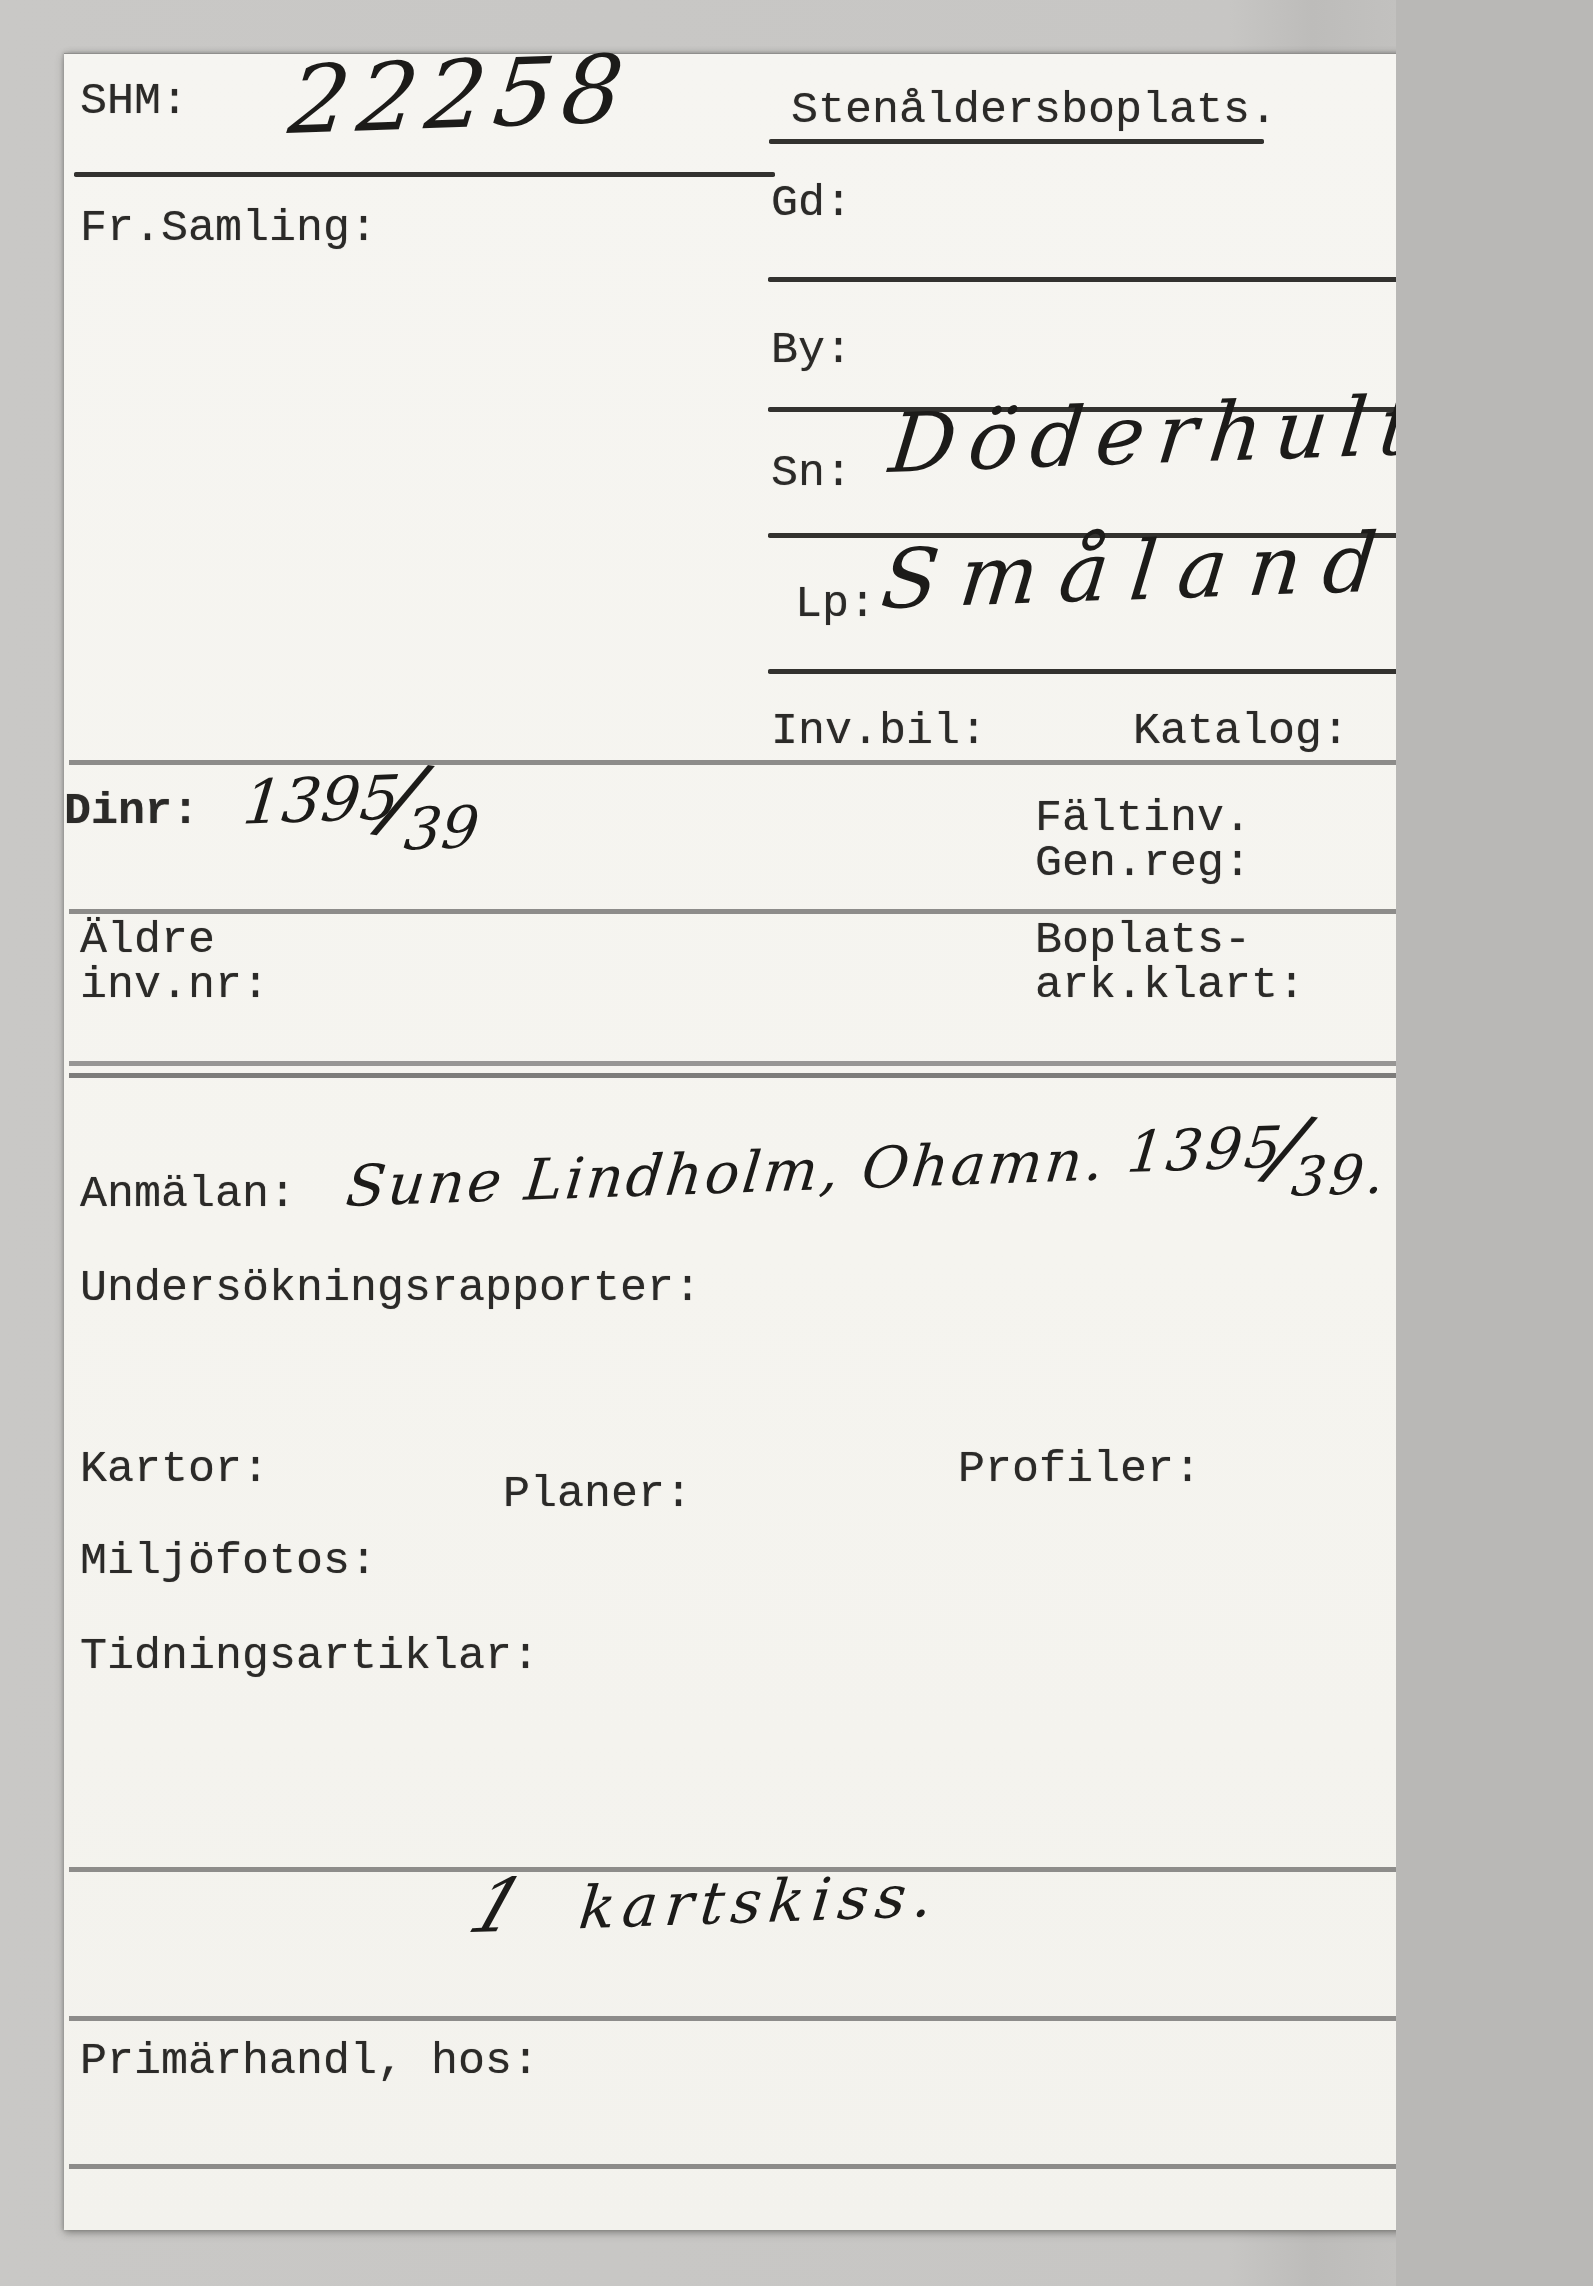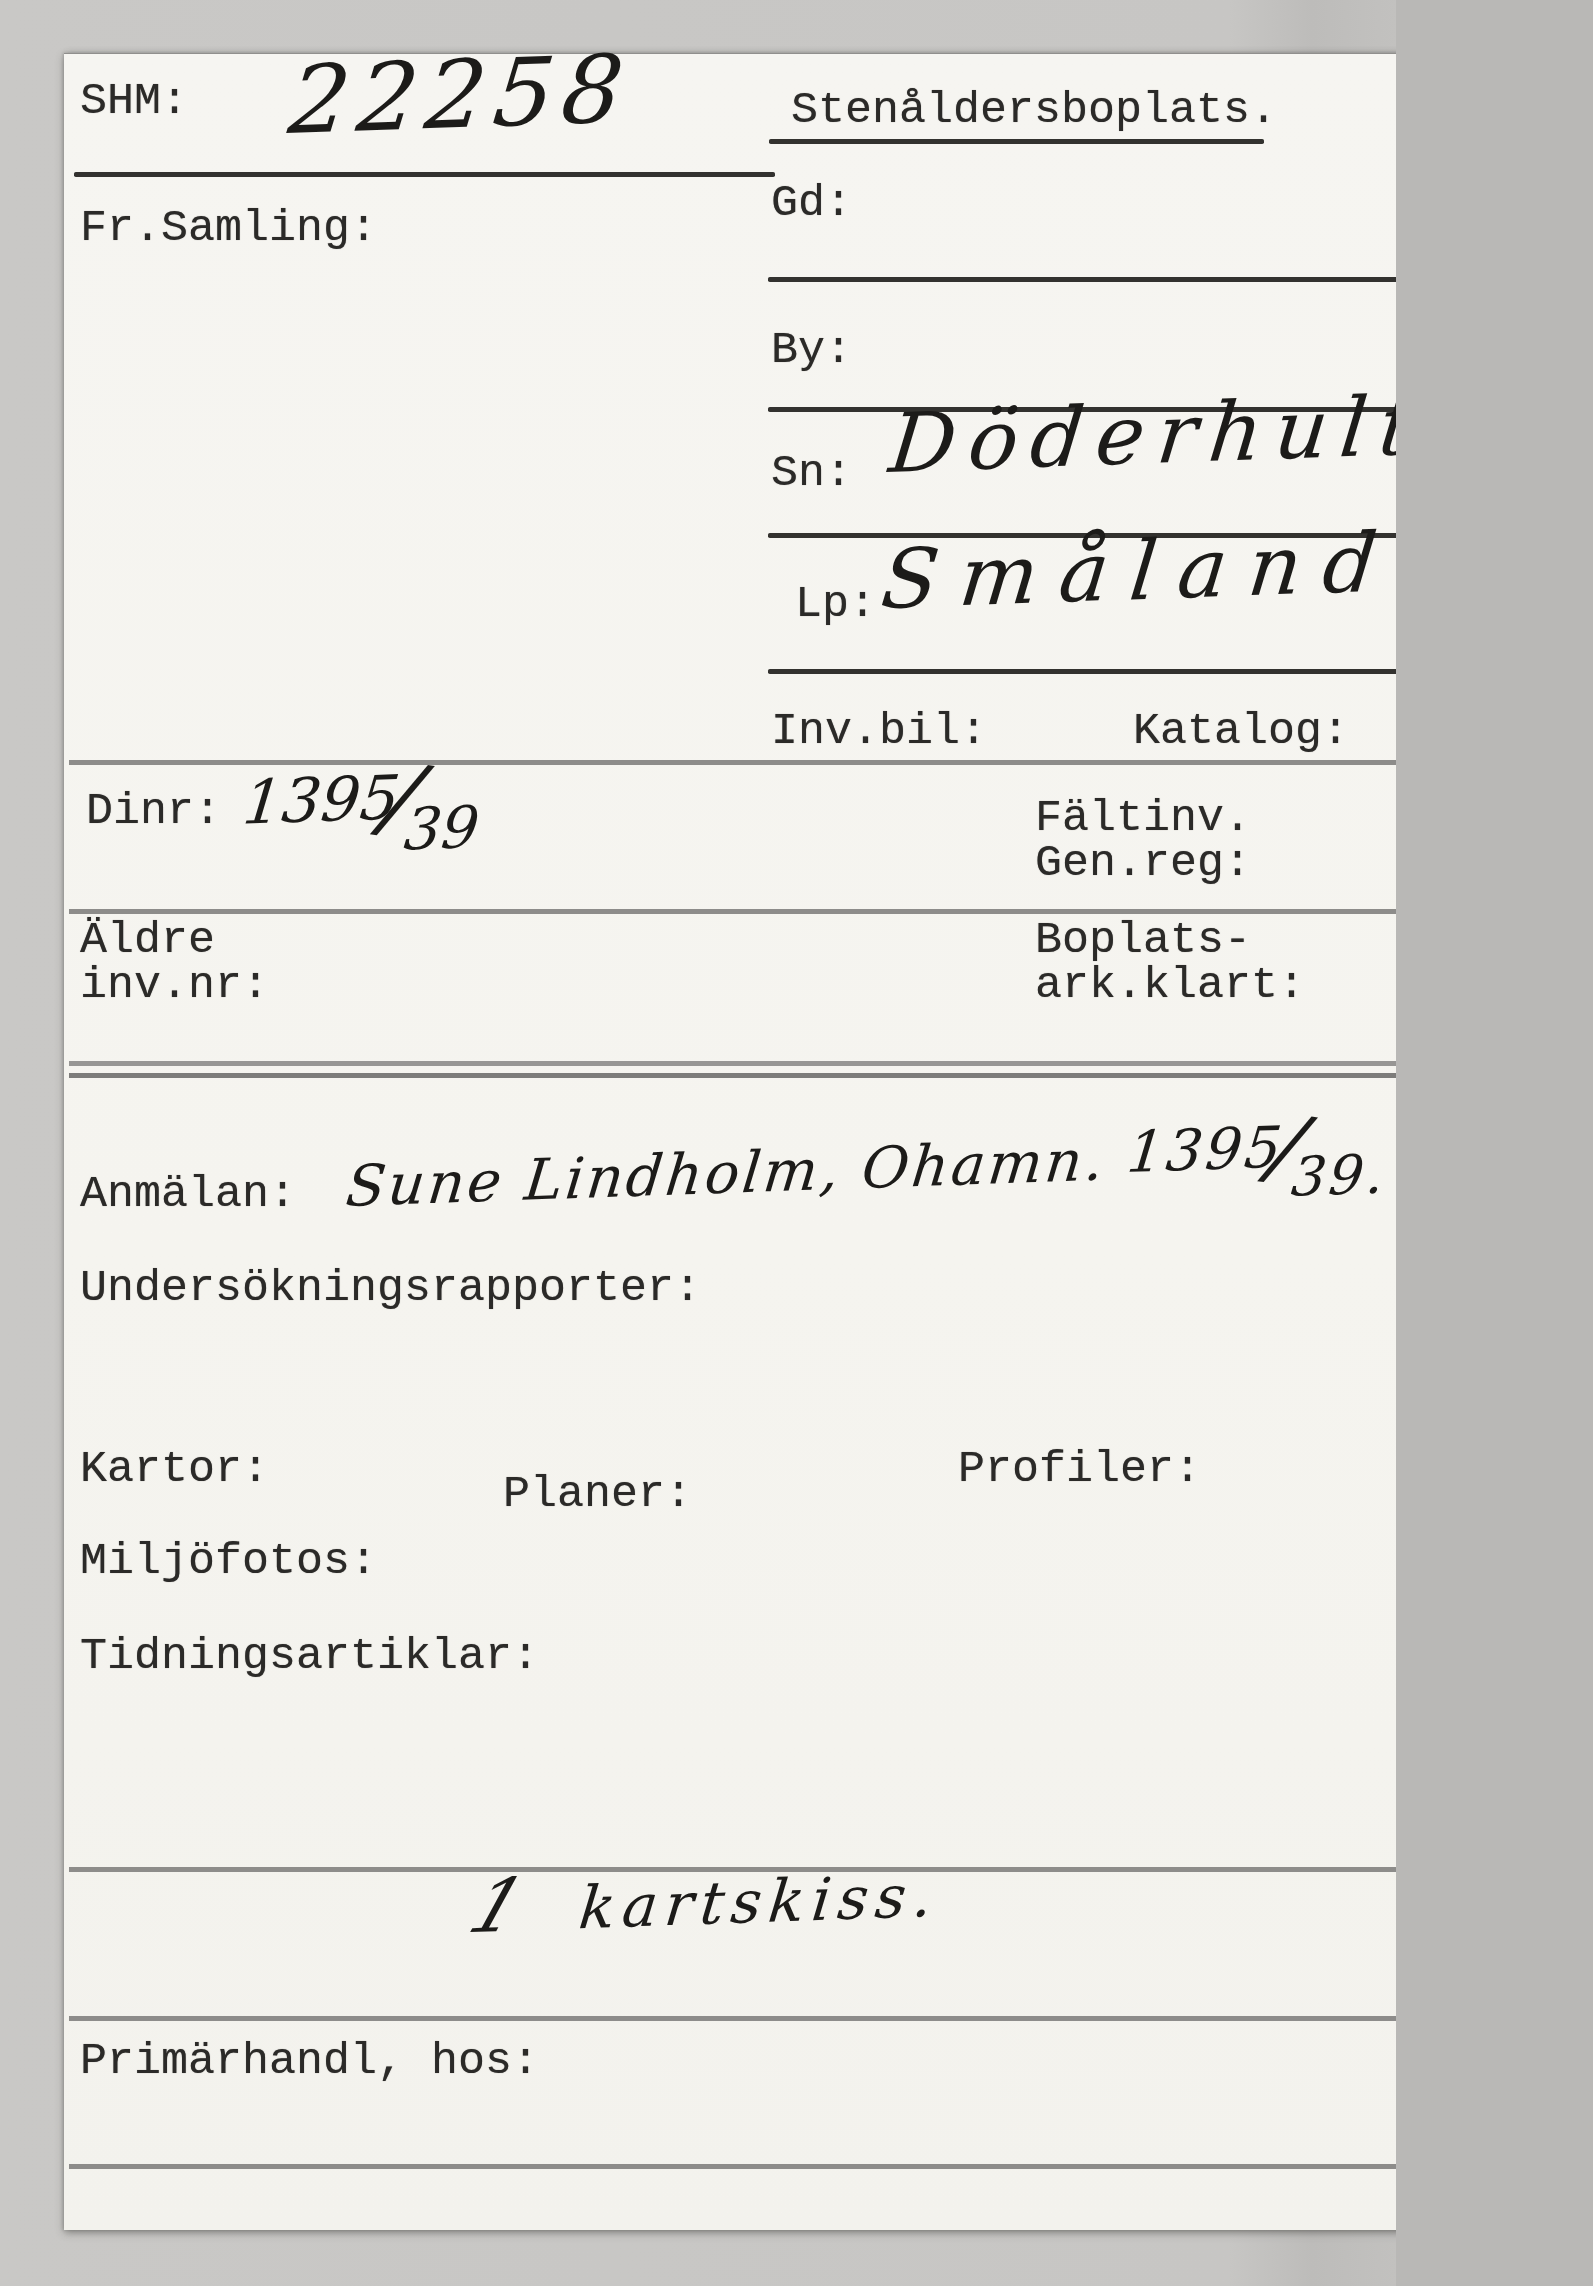--- a/index.html
+++ b/index.html
@@ -60,21 +60,21 @@
 
     <div class="tw" style="left:731px;top:528px;">Lp:</div>
     <div class="hand skew" style="left:814px;top:485px;font-size:82px;letter-spacing:21.4px;">Småland</div>
     <div class="tline" style="left:704px;top:615px;width:755px;"></div>
 
     <div class="tw" style="left:707px;top:655px;">Inv.bil:</div>
     <div class="tw" style="left:1069px;top:655px;">Katalog:</div>
 
     <div class="rule" style="left:5.3px;top:706px;width:1456px;"></div>
 
-    <div class="tw" style="left:22px;top:735px;">Dinr:</div>
+    <div class="tw" style="left:0;top:735px;font-weight:bold;">Dinr:</div>
     <div class="hand frac skew" style="left:175px;top:700px;font-size:61px;"><span class="fn">1395</span><span class="fs">/</span><span class="fd">39</span></div>
     <div class="tw" style="left:971px;top:742px;">Fältinv.</div>
     <div class="tw" style="left:971px;top:787px;">Gen.reg:</div>
 
     <div class="rule" style="left:5.3px;top:855px;width:1456px;"></div>
 
     <div class="tw" style="left:16px;top:864px;">Äldre</div>
     <div class="tw" style="left:16px;top:909px;">inv.nr:</div>
     <div class="tw" style="left:971px;top:864px;">Boplats-</div>
     <div class="tw" style="left:971px;top:909px;">ark.klart:</div>

